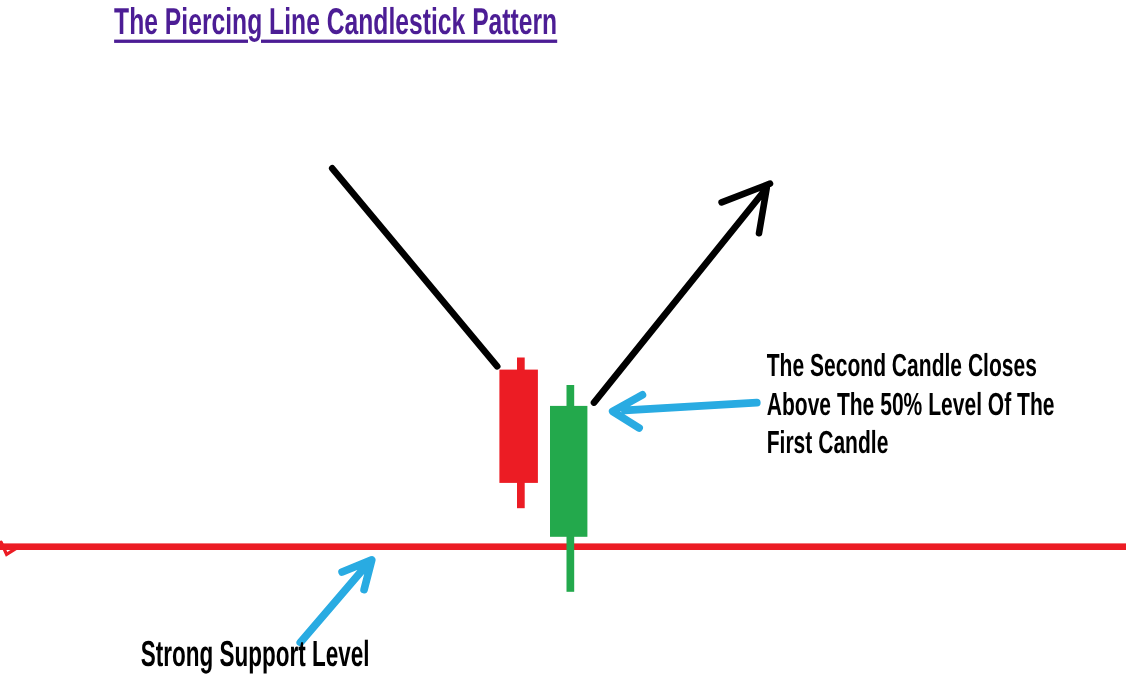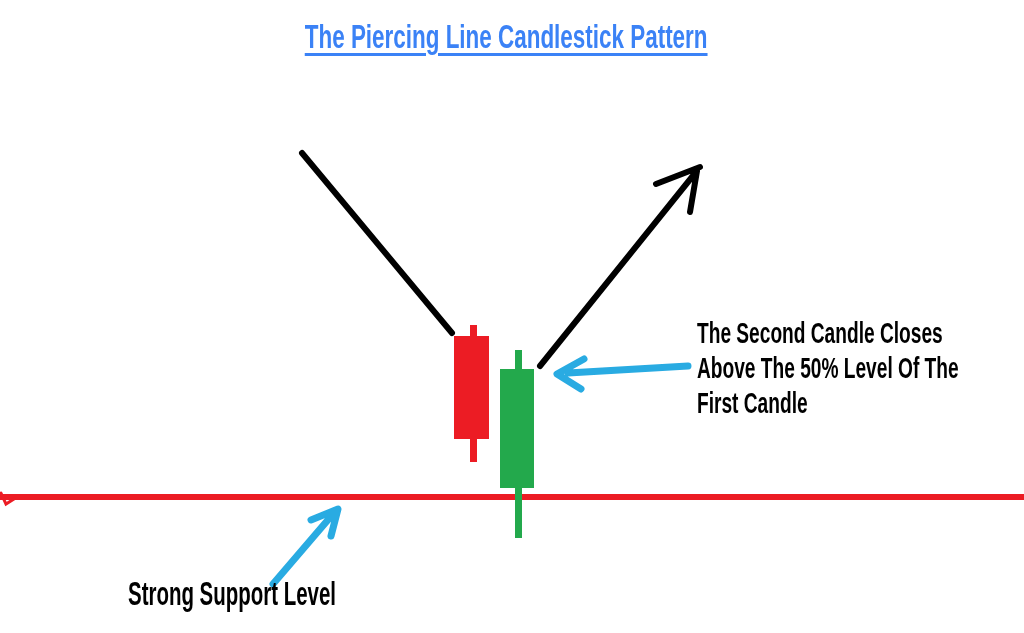--- a/index.html
+++ b/index.html
@@ -20,26 +20,25 @@
   .diagram-svg {
     position: absolute;
     left: 0;
     top: 0;
   }
   .page-title {
     position: absolute;
     top: 3px;
     left: 0;
     right: 12px;
-    margin: 16px;
-    text-align: center;
+    margin: 0;
     font-size: 34px;
     font-weight: bold;
     line-height: 1;
-    color: #3b82f6;
+    color: #4c1d95;
   }
   .page-title .condense {
     display: inline-block;
     transform: scaleX(0.66);
     transform-origin: 50% 50%;
     text-decoration: underline;
     text-decoration-thickness: 3px;
     text-underline-offset: 5px;
     white-space: nowrap;
   }

